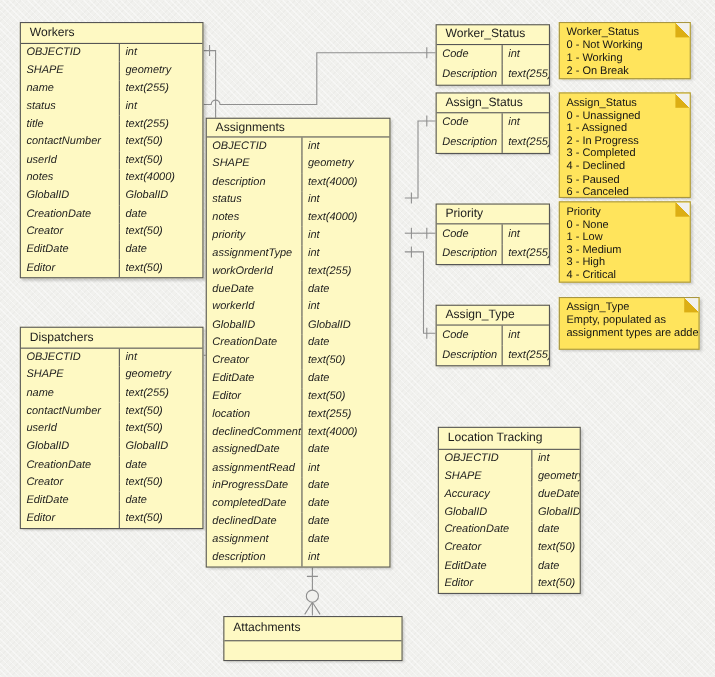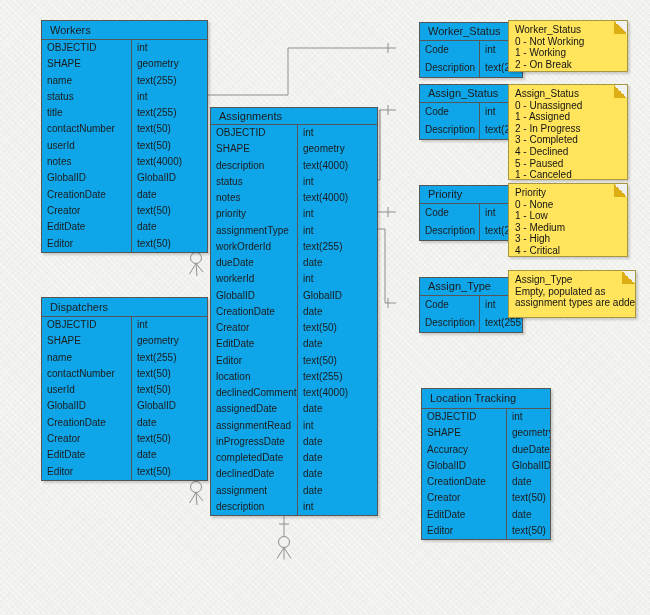--- a/index.html
+++ b/index.html
@@ -9,30 +9,30 @@
     background:
       repeating-linear-gradient(45deg, rgba(255,255,255,.45) 0 1px, transparent 1px 4px),
       repeating-linear-gradient(-45deg, rgba(0,0,0,.02) 0 1px, transparent 1px 4px),
       #f1f1ee;
     position:relative;overflow:hidden;
   }
   #canvas{position:absolute;inset:0;width:650px;height:615px;}
 
   
   .entity{
-    position:absolute;background:#0ea5e9;border:1px solid #565656;
+    position:absolute;background:#fef9c3;border:1px solid #565656;
     box-shadow:2px 2px 2px rgba(0,0,0,.16);
-    color:#1c1c1c;font-size:10px;margin-left:23px;
+    color:#1c1c1c;font-size:10px;
   }
   .entity-title{
     height:var(--th);line-height:var(--th);
     padding-left:8px;border-bottom:1px solid #565656;
     font-size:11px;white-space:nowrap;overflow:hidden;
   }
-  .entity-rows{position:relative;}
+  .entity-rows{position:relative;font-style:italic;}
   .row{display:flex;height:var(--rh);line-height:var(--rh);}
   .fname{flex:none;width:var(--nc);padding-left:5px;white-space:nowrap;overflow:hidden;}
   .ftype{flex:1;border-left:1px solid #565656;padding-left:5px;white-space:nowrap;overflow:hidden;}
 
   .e0{left:18px;top:20px;width:165px;--th:18px;--rh:16.3px;--nc:84px;}
   .e1{left:18px;top:297px;width:165px;--th:18px;--rh:16.3px;--nc:84px;}
   .e2{left:187px;top:107px;width:166px;--th:16px;--rh:16.25px;--nc:81px;}
   .e3,.e4,.e5,.e6{left:396px;width:102px;--th:17px;--rh:18px;--nc:54px;}
   .e3{top:22px;}.e4{top:84px;}.e5{top:185px;}.e6{top:277px;}
   .e7{left:398px;top:388px;width:128px;--th:19px;--rh:16.3px;--nc:79px;}
@@ -404,40 +404,44 @@
           <span class="fname">EditDate</span>
           <span class="ftype">date</span>
         </div>
         <div class="row">
           <span class="fname">Editor</span>
           <span class="ftype">text(50)</span>
         </div>
       </div>
   </div>
 
+  <div class="entity e8">
+    <div class="entity-title">Attachments</div>
+    <div class="entity-rows"></div>
+  </div>
 
   <div class="note n0">
     <div class="note-lines">
         <div class="note-line">Worker_Status</div>
         <div class="note-line">0 - Not Working</div>
         <div class="note-line">1 - Working</div>
         <div class="note-line">2 - On Break</div>
       </div>
     <div class="fold"></div>
   </div>
   <div class="note n1">
     <div class="note-lines">
         <div class="note-line">Assign_Status</div>
         <div class="note-line">0 - Unassigned</div>
         <div class="note-line">1 - Assigned</div>
         <div class="note-line">2 - In Progress</div>
         <div class="note-line">3 - Completed</div>
         <div class="note-line">4 - Declined</div>
         <div class="note-line">5 - Paused</div>
-        <div class="note-line">1 - Canceled</div>
+        <div class="note-line">6 - Canceled</div>
       </div>
     <div class="fold"></div>
   </div>
   <div class="note n2">
     <div class="note-lines">
         <div class="note-line">Priority</div>
         <div class="note-line">0 - None</div>
         <div class="note-line">1 - Low</div>
         <div class="note-line">3 - Medium</div>
         <div class="note-line">3 - High</div>

